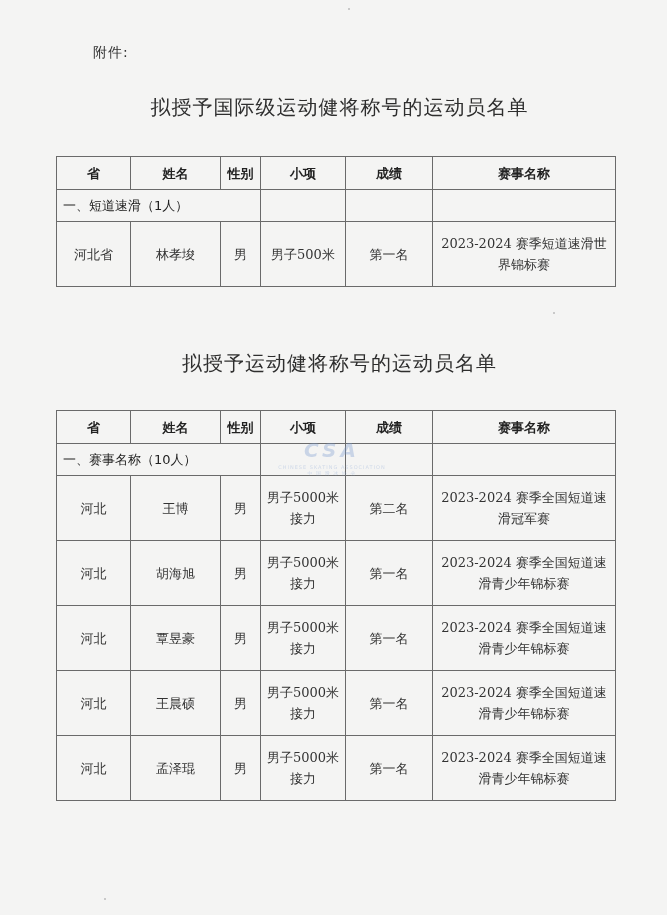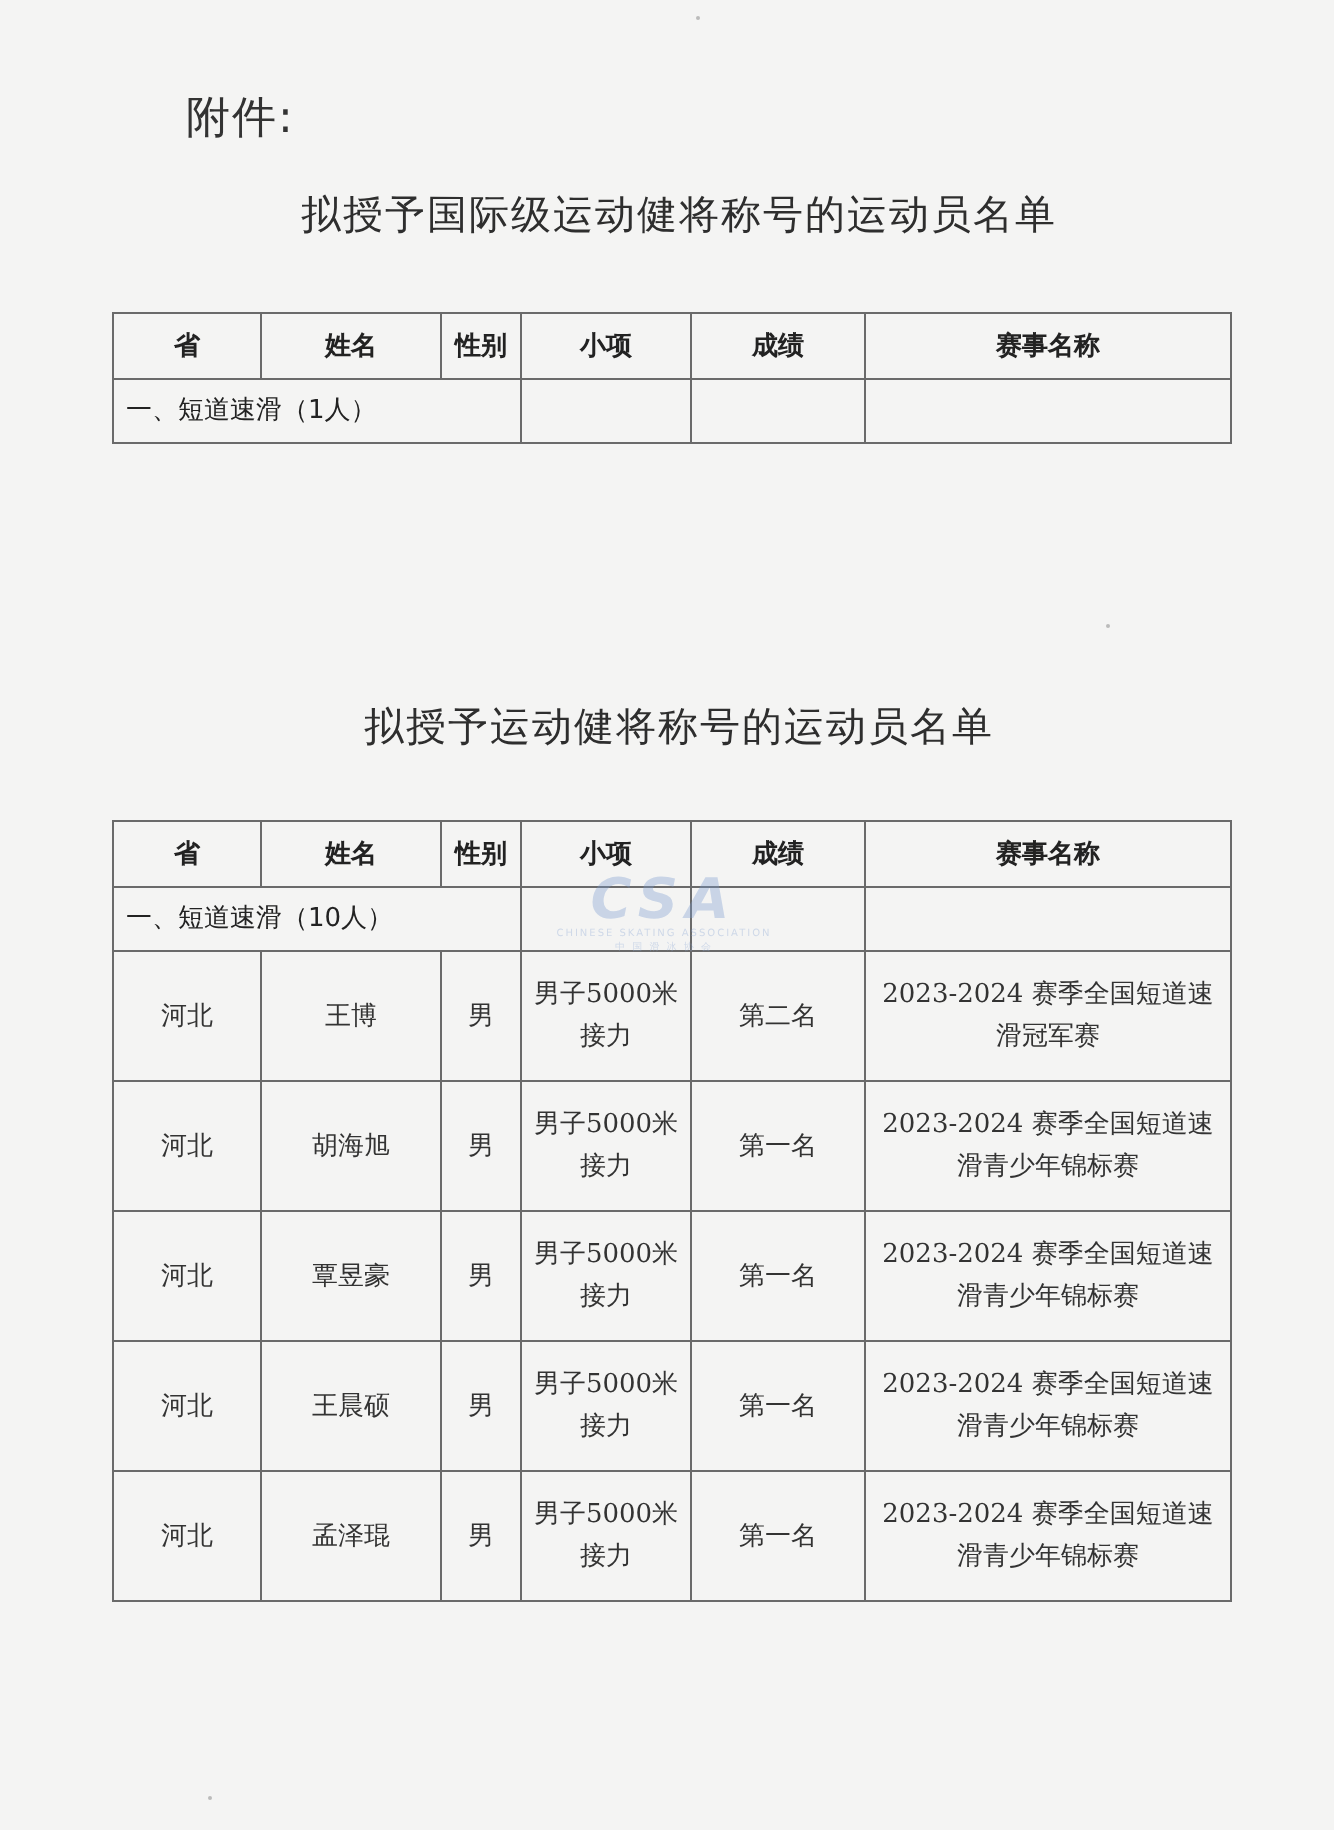--- a/index.html
+++ b/index.html
@@ -5,21 +5,21 @@
   html, body { margin: 0; padding: 0; }
   body {
     width: 667px; height: 915px; overflow: hidden;
     background: #f4f4f3;
     font-family: "DejaVu Serif", "Liberation Serif", serif;
     color: #2a2a2a;
     position: relative;
   }
   .attachment {
     position: absolute; left: 93px; top: 44px;
-    font-size: 22px; letter-spacing: 1px;
+    font-size: 14px; letter-spacing: 1px;
     font-family: "DejaVu Sans", sans-serif;
     color: #333;
   }
   .title {
     position: absolute; left: 0; width: 667px; text-align: center;
     font-size: 20px; letter-spacing: 1px;
     font-family: "DejaVu Sans", sans-serif;
     color: #2e2e2e;
   }
   .title.t1 { top: 94px; left: 6px; }
@@ -50,21 +50,21 @@
     font-family: "DejaVu Sans", sans-serif; font-weight: normal; color: #222;
   }
   .row1 td { height: 64px; }
   .row2 td { height: 64px; }
   .watermark {
     position: absolute; left: 272px; top: 436px; width: 120px; height: 42px;
     pointer-events: none; opacity: 0.35;
   }
   .watermark .wm-logo {
     font-family: "DejaVu Sans", sans-serif; font-weight: bold; font-style: italic;
-    font-size: 28px; color: #7a9bd0; letter-spacing: 4px; text-align: center;
+    font-size: 20px; color: #7a9bd0; letter-spacing: 4px; text-align: center;
     line-height: 28px;
   }
   .watermark .wm-sub {
     font-family: "DejaVu Sans", sans-serif; font-size: 5px; color: #8aa6d4;
     text-align: center; letter-spacing: 1px;
   }
   .speck { position: absolute; width: 2px; height: 2px; background: #bbb; border-radius: 1px; }
 </style>
 </head>
 <body>
@@ -90,20 +90,28 @@
     <th>小项</th>
     <th>成绩</th>
     <th>赛事名称</th>
   </tr>
   <tr class="sec-row">
     <td colspan="3" class="sec-label">一、短道速滑（1人）</td>
     <td></td>
     <td></td>
     <td></td>
   </tr>
+  <tr class="row1">
+    <td>河北省</td>
+    <td>林孝埈</td>
+    <td>男</td>
+    <td>男子500米</td>
+    <td>第一名</td>
+    <td>2023-2024 赛季短道速滑世界锦标赛</td>
+  </tr>
 </tbody>
   </table>
 
 <div class="title t2">拟授予运动健将称号的运动员名单</div>
 
 <table class="roster tb2">
   <colgroup>
     <col style="width:74px">
       <col style="width:90px">
       <col style="width:40px">
@@ -114,21 +122,21 @@
   <tbody>
       <tr>
     <th>省</th>
     <th>姓名</th>
     <th>性别</th>
     <th>小项</th>
     <th>成绩</th>
     <th>赛事名称</th>
   </tr>
   <tr class="sec-row">
-    <td colspan="3" class="sec-label">一、短道速滑（10人）</td>
+    <td colspan="3" class="sec-label">一、赛事名称（10人）</td>
     <td></td>
     <td></td>
     <td></td>
   </tr>
   <tr class="row2">
     <td>河北</td>
     <td>王博</td>
     <td>男</td>
     <td>男子5000米接力</td>
     <td>第二名</td>

